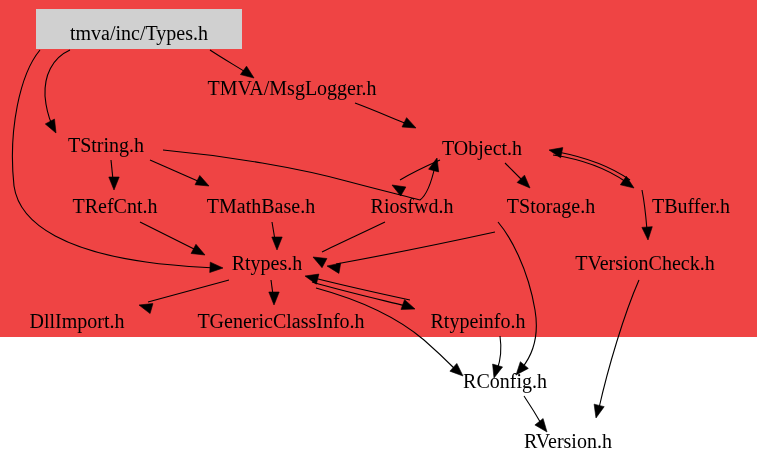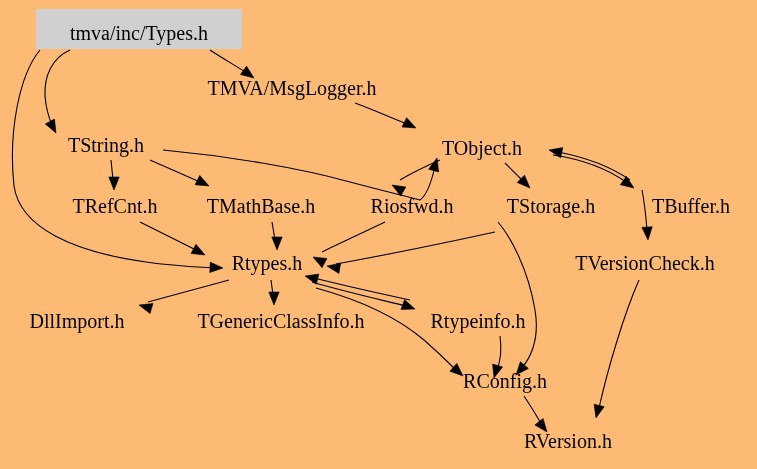--- a/index.html
+++ b/index.html
@@ -9,22 +9,22 @@
   }
   body {
     width: 757px;
     height: 469px;
     font-family: "Liberation Serif", "DejaVu Serif", serif;
     overflow: hidden;
   }
   #graph-root {
     position: relative;
     width: 757px;
-    height: 469px;
-    background: #fdba74;
+    height: 337px;
+    background: #ef4444;
   }
   svg.graph-canvas {
     position: absolute;
     left: 0;
     top: 0;
     width: 757px;
     height: 469px;
   }
   .edge-path {
     fill: none;

